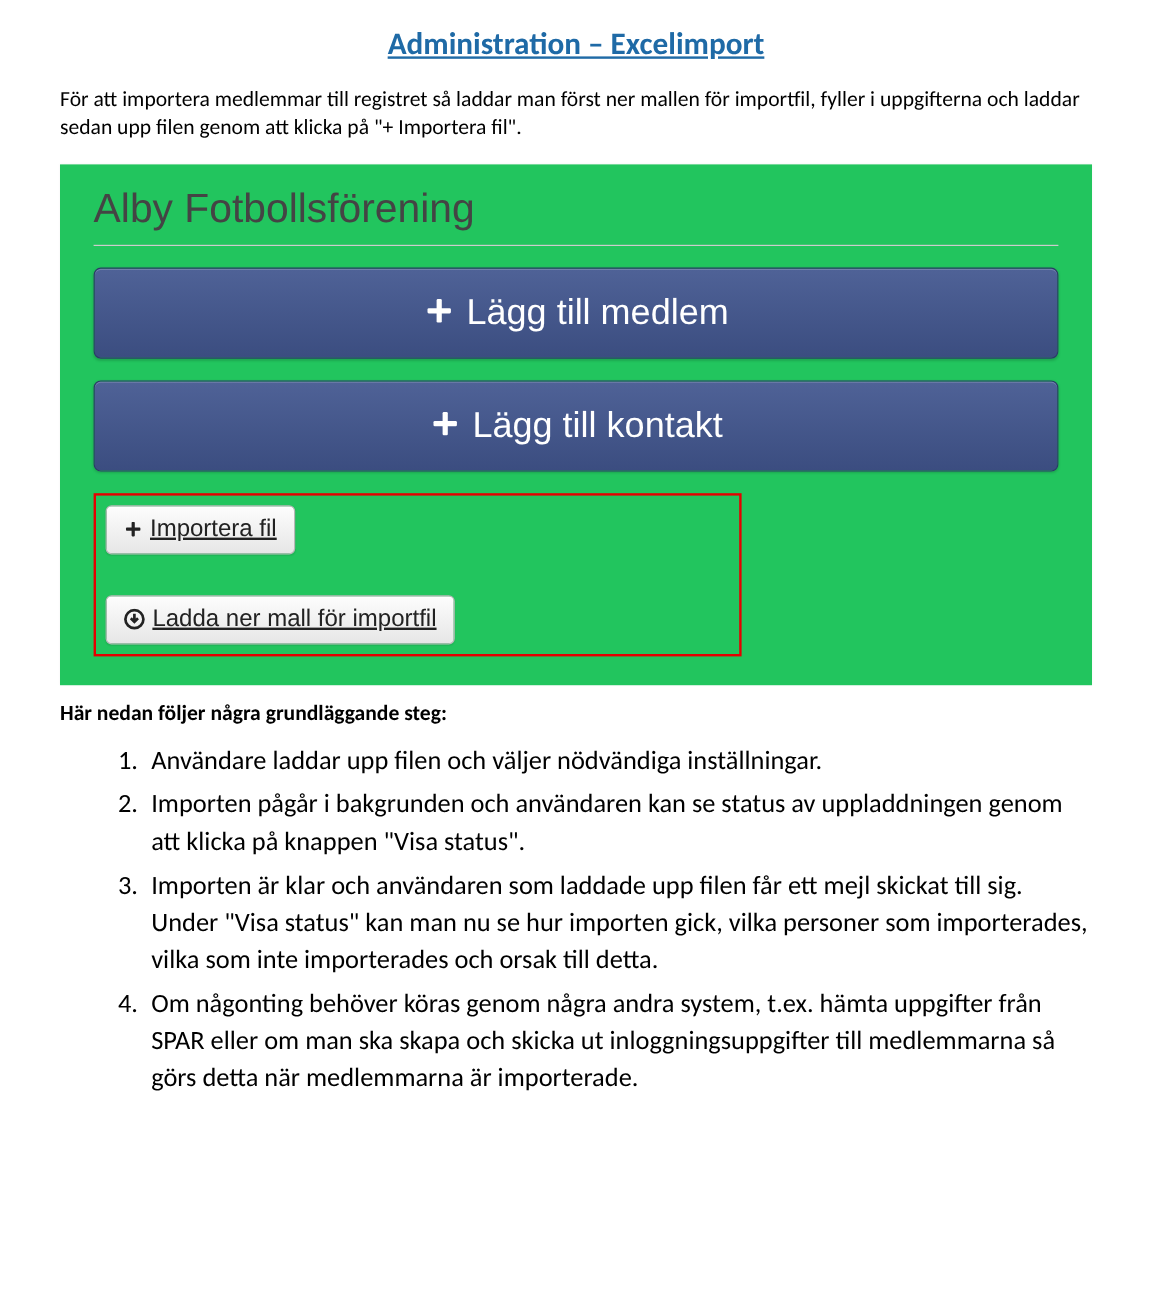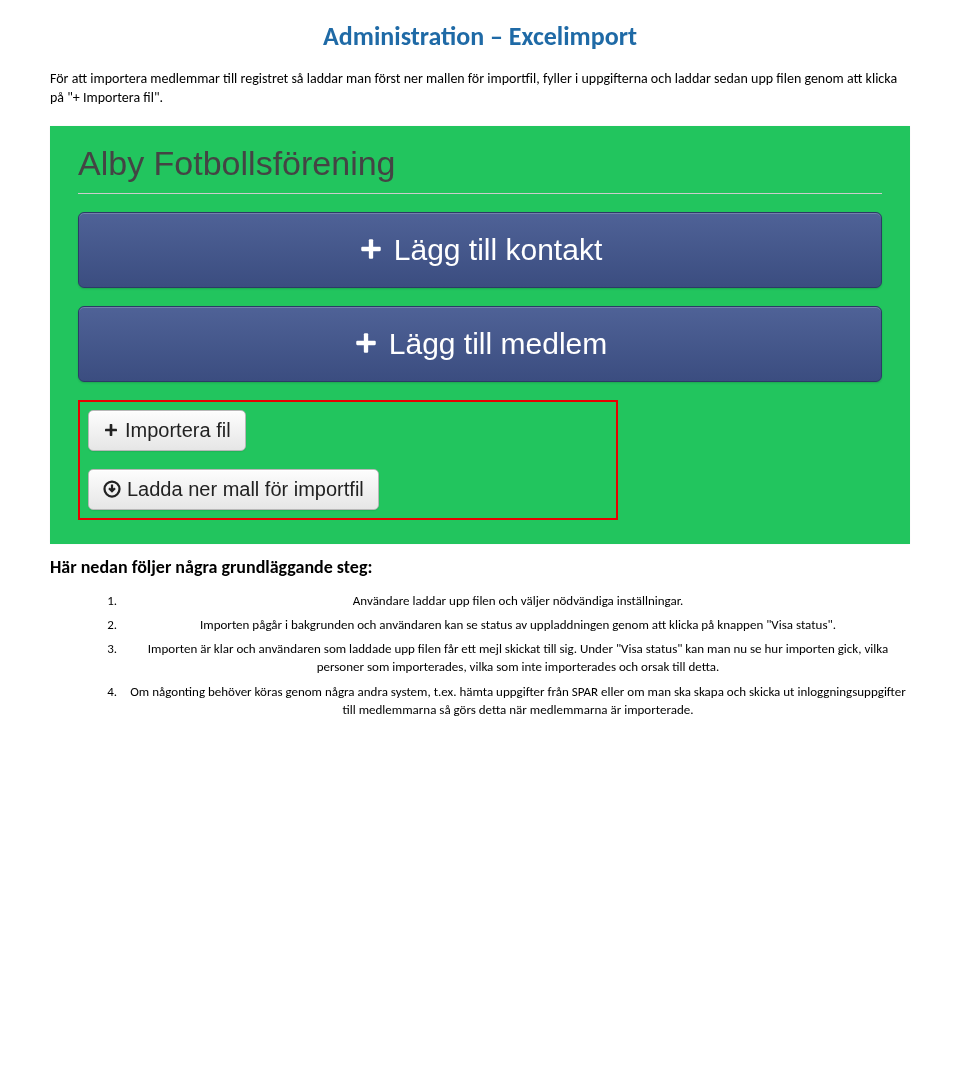--- a/index.html
+++ b/index.html
@@ -9,23 +9,24 @@
     width: 960px;
     box-sizing: border-box;
     color: #000;
   }
   .title {
     text-align: center;
     color: #1f6aa6;
     font-size: 26px;
     font-weight: bold;
     margin-bottom: 18px;
+    text-decoration: underline;
   }
   .intro {
-    font-size: 14px;
+    font-size: 18px;
     line-height: 1.35;
     margin-bottom: 18px;
   }
   .panel {
     background: #22c55e;
     padding: 18px 28px 24px 28px;
     box-shadow: 0 0 2px rgba(0,0,0,0.05);
   }
   .orgname {
     font-family: Arial, Helvetica, sans-serif;
@@ -76,35 +77,35 @@
     gap: 6px;
     padding: 8px 14px;
     border: 1px solid #b8b8b8;
     border-radius: 5px;
     background: linear-gradient(#fdfdfd, #e6e6e6);
     color: #222;
     font-size: 20px;
     font-family: Arial, Helvetica, sans-serif;
     cursor: pointer;
     box-shadow: inset 0 1px 0 #fff, 0 1px 1px rgba(0,0,0,0.08);
+    text-decoration: underline;
   }
   .smallbtn.wide {
-    margin-top: 2px;
+    margin-top: 18px;
   }
   .section-lead {
     margin-top: 12px;
     font-size: 18px;
     font-weight: bold;
   }
   ol.steps {
-    font-size: 13px;
+    font-size: 22px;
     line-height: 1.4;
     padding-left: 70px;
     margin-top: 14px;
-    text-align: center;
   }
   ol.steps li {
     margin-bottom: 6px;
     padding-left: 6px;
   }
 </style>
 </head>
 <body>
 
 <div class="title">Administration – Excelimport</div>
@@ -112,28 +113,28 @@
 <div class="intro">För att importera medlemmar till registret så laddar man först ner mallen för importfil, fyller i uppgifterna och laddar sedan upp filen genom att klicka på "+ Importera fil".</div>
 
 <div class="panel">
   <div class="orgname">Alby Fotbollsförening</div>
   <hr class="hr">
 
   <button class="bigbtn">
     <svg width="26" height="26" viewBox="0 0 24 24" fill="#fff">
       <rect x="10" y="3" width="4" height="18" rx="1"></rect>
       <rect x="3" y="10" width="18" height="4" rx="1"></rect>
-    </svg><span>Lägg till kontakt</span>
+    </svg><span>Lägg till medlem</span>
   </button>
 
   <button class="bigbtn">
     <svg width="26" height="26" viewBox="0 0 24 24" fill="#fff">
       <rect x="10" y="3" width="4" height="18" rx="1"></rect>
       <rect x="3" y="10" width="18" height="4" rx="1"></rect>
-    </svg><span>Lägg till medlem</span>
+    </svg><span>Lägg till kontakt</span>
   </button>
 
   <div class="redbox">
     <button class="smallbtn">
       <svg width="16" height="16" viewBox="0 0 24 24" fill="#222">
         <rect x="10" y="3" width="4" height="18" rx="1"></rect>
         <rect x="3" y="10" width="18" height="4" rx="1"></rect>
       </svg>
       <span>Importera fil</span>
     </button>

